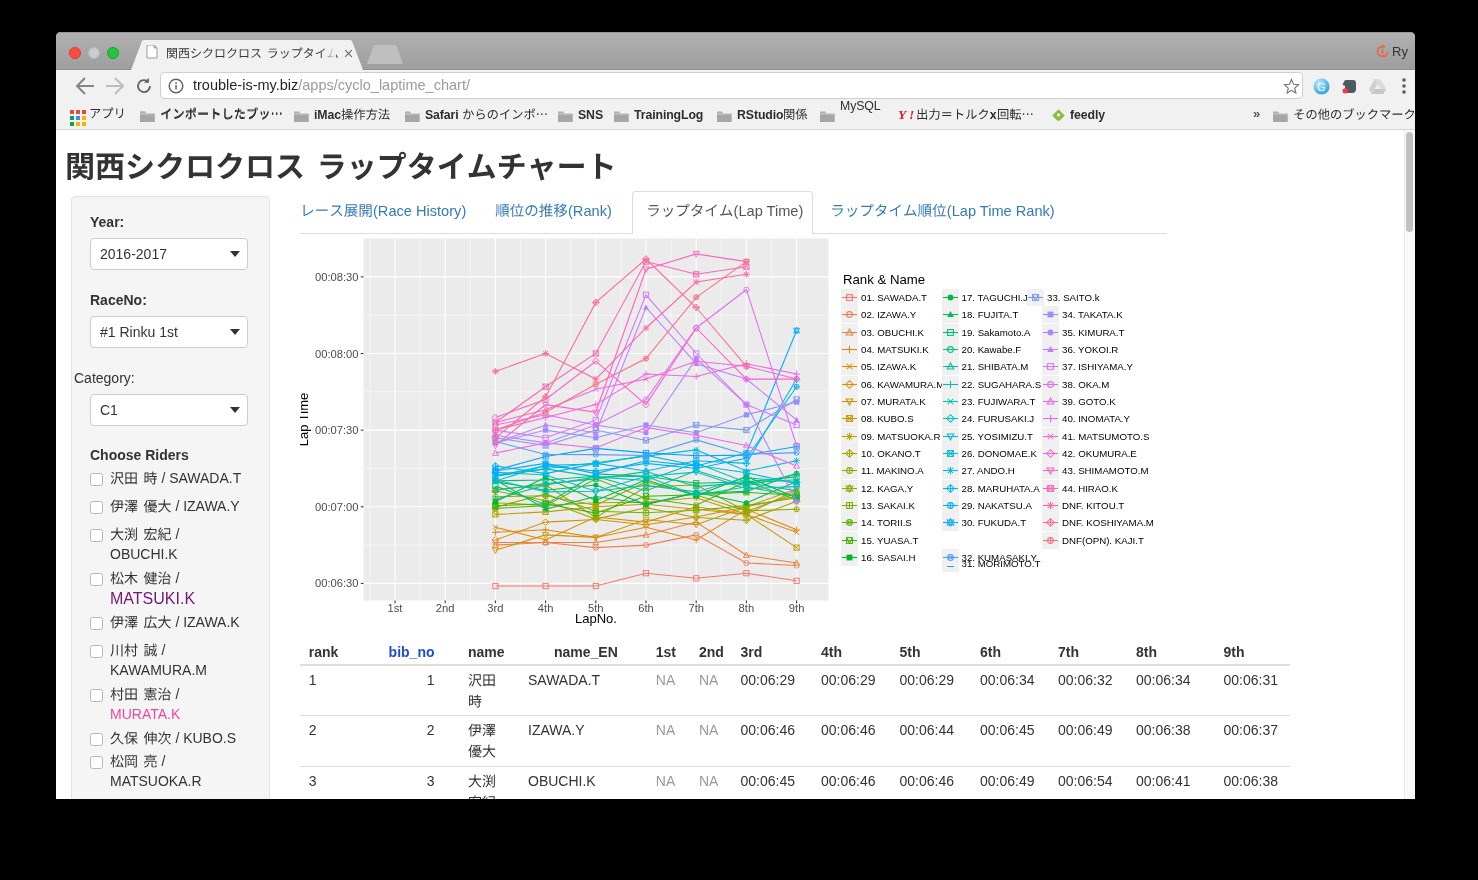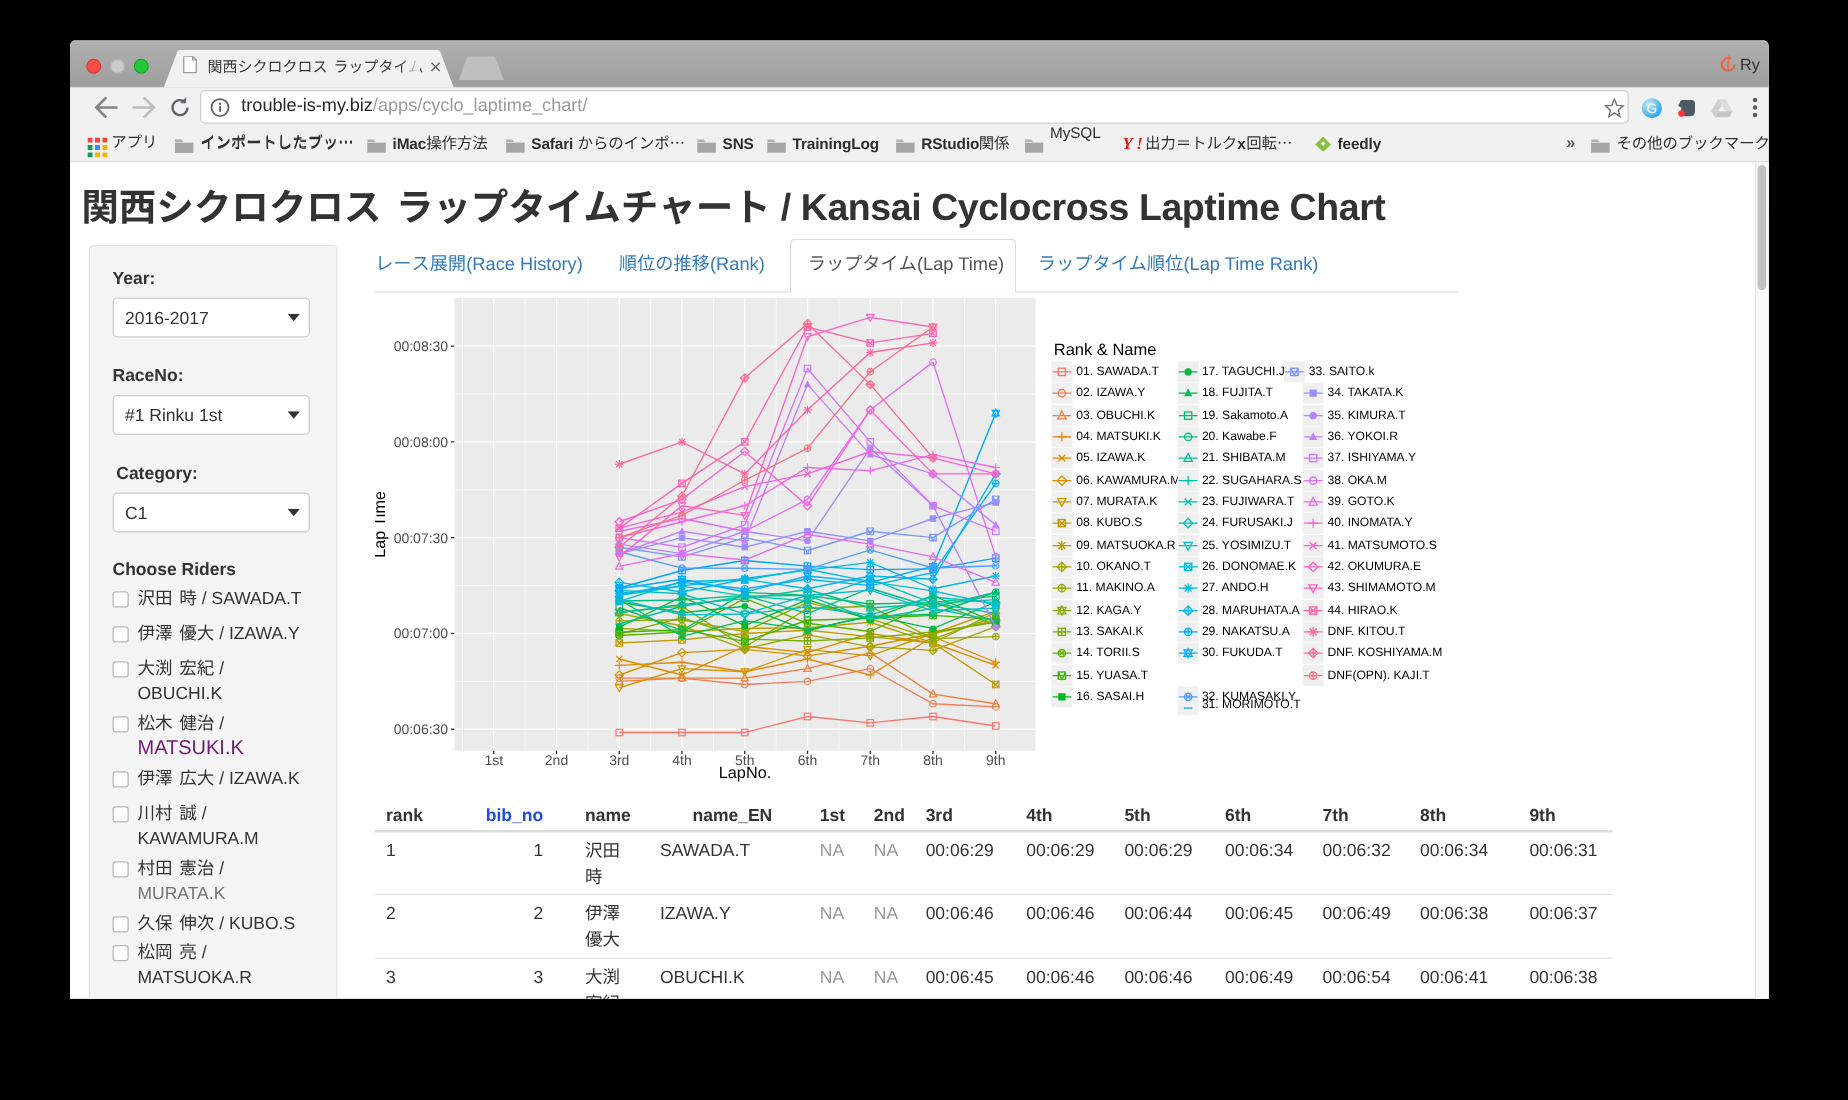--- a/index.html
+++ b/index.html
@@ -241,35 +241,35 @@
         <use href="#g45" x="8390"></use>
         <use href="#g46" x="9390"></use>
         <use href="#g47" x="10390"></use>
         <use href="#g48" x="11390"></use>
         <use href="#g49" x="12390"></use>
         <use href="#g50" x="13390"></use>
         <use href="#g51" x="14390"></use>
         <use href="#g52" x="15390"></use>
         <use href="#g53" x="16390"></use>
         <use href="#g54" x="17390"></use>
-      </svg><span style="letter-spacing:-0.35px"> / Kansai Cyclocross Laptime Chart</span></div>
+      </svg></div>
     <div class="abs" style="left:15px;top:164px;width:199px;height:620px;background:#f5f5f5;border:1px solid #e3e3e3;border-radius:4px"></div>
     <div class="abs nw" style="left:34px;top:182px;font-size:14px;font-weight:700;color:#333">Year:</div>
     <div class="abs" style="left:34px;top:206px;width:158px;height:32px;background:#fff;border:1px solid #ccc;border-radius:4px"></div>
     <div class="abs nw" style="left:44px;top:214px;font-size:14px;color:#333">2016-2017</div>
     <svg class="abs" style="left:174px;top:219px" width="10" height="6" viewBox="0 0 10 6">
       <path d="M0 0 L10 0 L5 6 Z" fill="#333"></path>
     </svg>
     <div class="abs nw" style="left:34px;top:260px;font-size:14px;font-weight:700;color:#333">RaceNo:</div>
     <div class="abs" style="left:34px;top:284px;width:158px;height:32px;background:#fff;border:1px solid #ccc;border-radius:4px"></div>
     <div class="abs nw" style="left:44px;top:292px;font-size:14px;color:#333">#1 Rinku 1st</div>
     <svg class="abs" style="left:174px;top:297px" width="10" height="6" viewBox="0 0 10 6">
       <path d="M0 0 L10 0 L5 6 Z" fill="#333"></path>
     </svg>
-    <div class="abs nw" style="left:37px;top:338px;font-size:14px;font-weight:700;color:#333">Category:</div>
+    <div class="abs nw" style="left:18px;top:338px;font-size:14px;font-weight:400;color:#333">Category:</div>
     <div class="abs" style="left:34px;top:362px;width:158px;height:32px;background:#fff;border:1px solid #ccc;border-radius:4px"></div>
     <div class="abs nw" style="left:44px;top:370px;font-size:14px;color:#333">C1</div>
     <svg class="abs" style="left:174px;top:375px" width="10" height="6" viewBox="0 0 10 6">
       <path d="M0 0 L10 0 L5 6 Z" fill="#333"></path>
     </svg>
     <div class="abs nw" style="left:34px;top:415px;font-size:14px;font-weight:700;color:#333">Choose Riders</div>
     <div class="abs" style="left:34px;top:441px;width:13px;height:13px;background:#fff;border:1px solid #b8b8b8;border-radius:2.5px"></div>
     <div class="abs nw" style="left:54px;top:438px;font-size:14px;color:#333"><svg style="overflow:visible;vertical-align:baseline;" width="47.5" height="12.3" viewBox="0 -880 3390 880" fill="#333">
         <use href="#g55" x="0"></use>
         <use href="#g56" x="1000"></use>
@@ -312,21 +312,21 @@
         <use href="#g72" x="2390"></use>
       </svg><span> /</span></div>
     <div class="abs nw" style="left:54px;top:630px;font-size:14px;color:#333">KAWAMURA.M</div>
     <div class="abs" style="left:34px;top:657px;width:13px;height:13px;background:#fff;border:1px solid #b8b8b8;border-radius:2.5px"></div>
     <div class="abs nw" style="left:54px;top:654px;font-size:14px;color:#333"><svg style="overflow:visible;vertical-align:baseline;" width="61.5" height="12.3" viewBox="0 -880 4390 880" fill="#333">
         <use href="#g71" x="0"></use>
         <use href="#g56" x="1000"></use>
         <use href="#g73" x="2390"></use>
         <use href="#g68" x="3390"></use>
       </svg><span> /</span></div>
-    <div class="abs nw" style="left:54px;top:674px;font-size:14px;color:#737373">MURATA.K</div>
+    <div class="abs nw" style="left:54px;top:674px;font-size:14px;color:#ec4899">MURATA.K</div>
     <div class="abs" style="left:34px;top:701px;width:13px;height:13px;background:#fff;border:1px solid #b8b8b8;border-radius:2.5px"></div>
     <div class="abs nw" style="left:54px;top:698px;font-size:14px;color:#333"><svg style="overflow:visible;vertical-align:baseline;" width="61.5" height="12.3" viewBox="0 -880 4390 880" fill="#333">
         <use href="#g74" x="0"></use>
         <use href="#g75" x="1000"></use>
         <use href="#g76" x="2390"></use>
         <use href="#g77" x="3390"></use>
       </svg><span> / KUBO.S</span></div>
     <div class="abs" style="left:34px;top:724px;width:13px;height:13px;background:#fff;border:1px solid #b8b8b8;border-radius:2.5px"></div>
     <div class="abs nw" style="left:54px;top:721px;font-size:14px;color:#333"><svg style="overflow:visible;vertical-align:baseline;" width="47.5" height="12.3" viewBox="0 -880 3390 880" fill="#333">
         <use href="#g65" x="0"></use>

